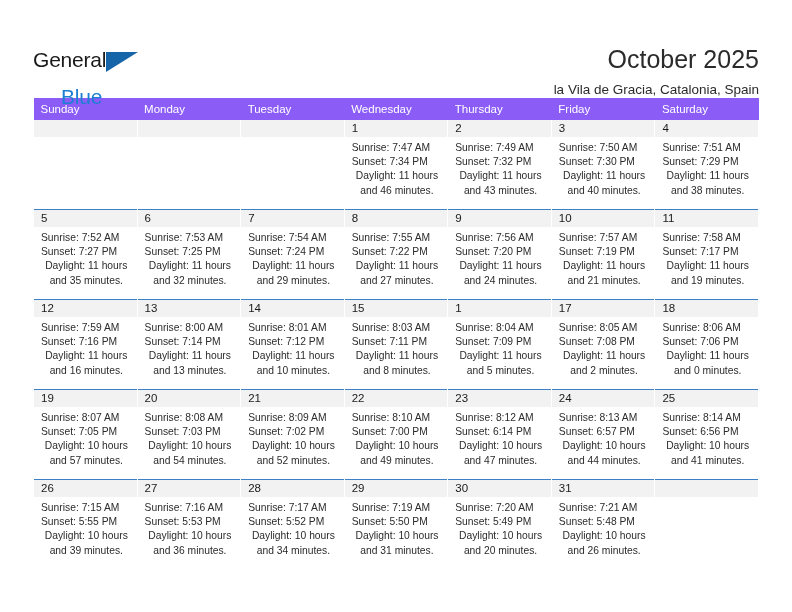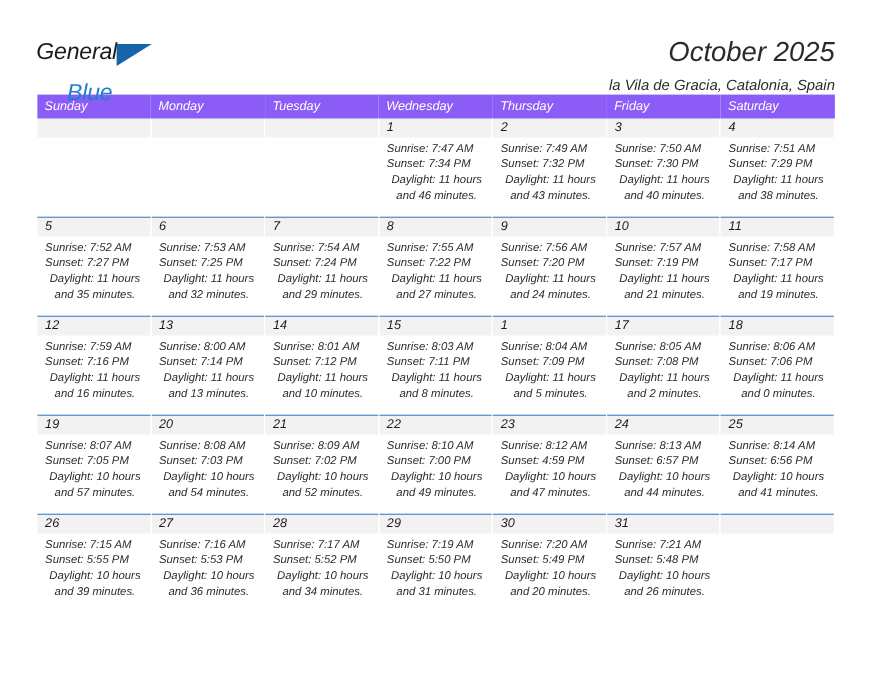--- a/index.html
+++ b/index.html
@@ -13,22 +13,21 @@
     height: 612px;
     font-family: "Liberation Sans", sans-serif;
     color: #000000;
     overflow: hidden;
   }
   .page {
     position: relative;
     width: 792px;
     height: 456px;
     box-sizing: border-box;
-    padding: 4px 33px;
-    font-style: italic;
+    padding: 16px 33px;
   }
 
   
   .header {
     display: flex;
     justify-content: space-between;
     align-items: flex-start;
     padding-top: 28px;
     height: 72px;
     box-sizing: border-box;
@@ -369,21 +368,21 @@
             <div class="cell-body">
               <div>Sunrise: 8:10 AM</div>
               <div>Sunset: 7:00 PM</div>
               <div class="daylight-line">Daylight: 10 hours and 49 minutes.</div>
             </div>
           </td>
           <td>
             <span class="daynum">23</span>
             <div class="cell-body">
               <div>Sunrise: 8:12 AM</div>
-              <div>Sunset: 4:59 PM</div>
+              <div>Sunset: 6:14 PM</div>
               <div class="daylight-line">Daylight: 10 hours and 47 minutes.</div>
             </div>
           </td>
           <td>
             <span class="daynum">24</span>
             <div class="cell-body">
               <div>Sunrise: 8:13 AM</div>
               <div>Sunset: 6:57 PM</div>
               <div class="daylight-line">Daylight: 10 hours and 44 minutes.</div>
             </div>

